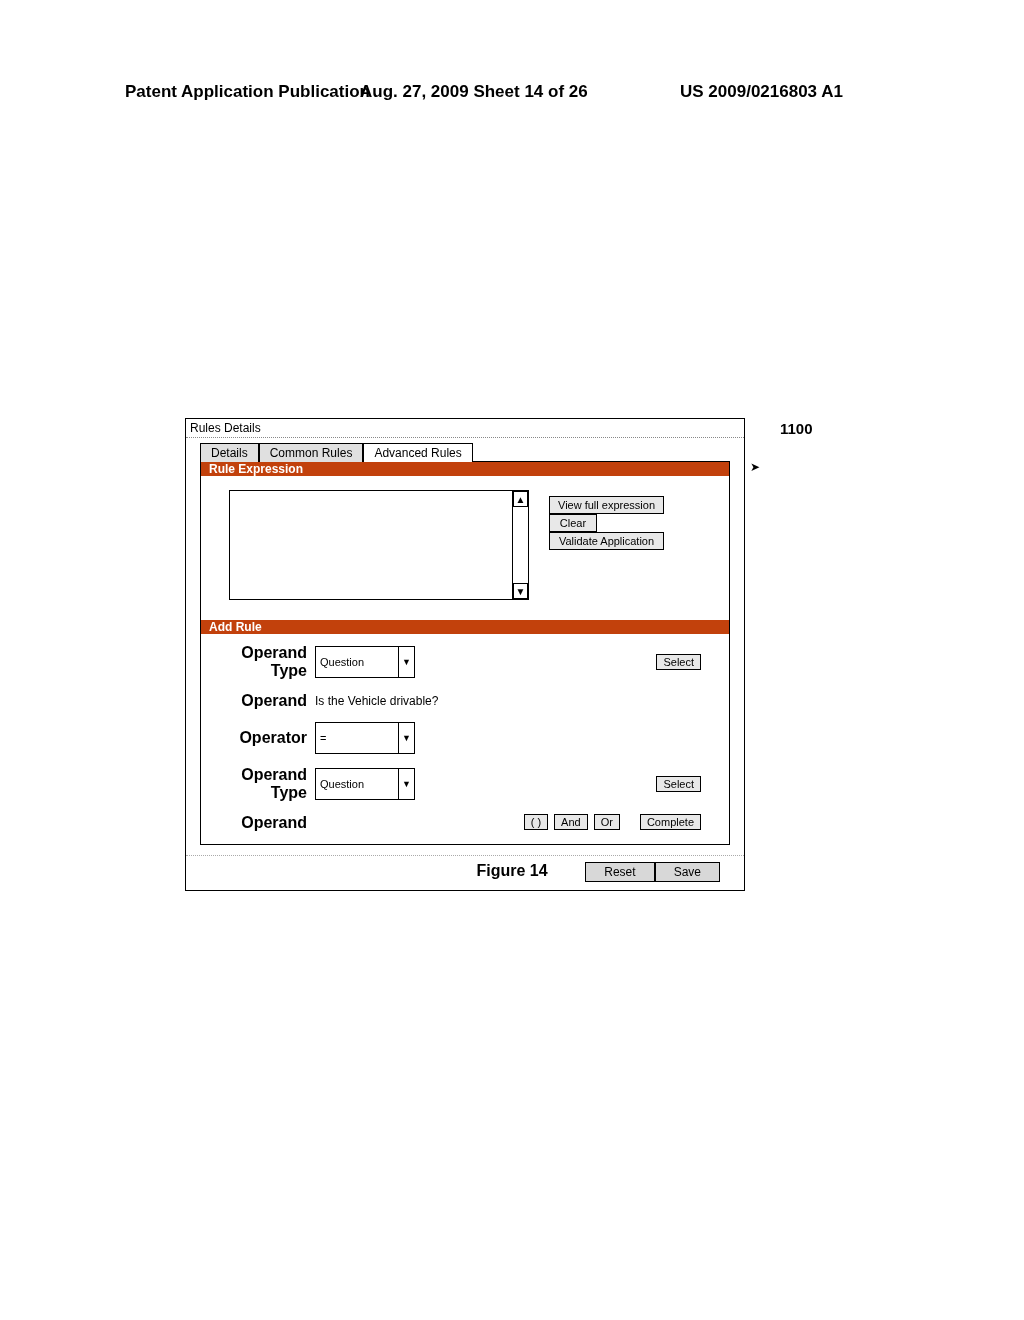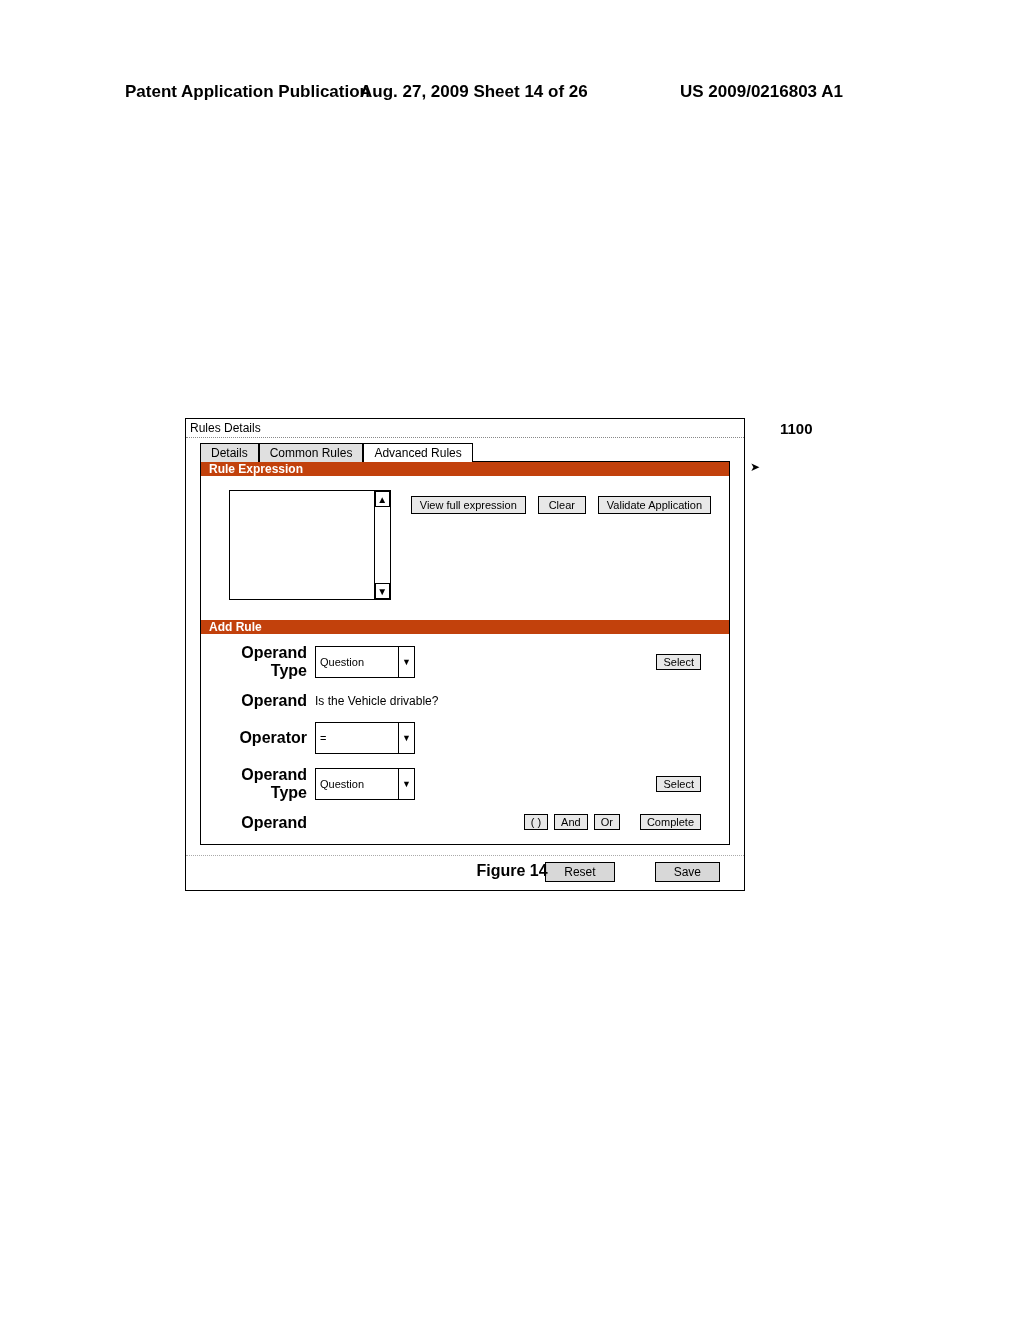--- a/index.html
+++ b/index.html
@@ -115,22 +115,22 @@
     height: 16px;
     border: 1px solid #000;
     display: flex;
     align-items: center;
     justify-content: center;
     font-size: 10px;
     background: #fff;
   }
   .expr-buttons {
     display: flex;
-    flex-direction: row;
-    gap: 12px;
+    flex-direction: column;
+    gap: 0;
     margin-top: 6px;
   }
   .btn {
     border: 1px solid #000;
     background: #e8e8e8;
     font-size: 11px;
     padding: 2px 8px;
     text-align: center;
     cursor: default;
     white-space: nowrap;
@@ -184,21 +184,20 @@
   .bottom-btn-row {
     display: flex;
     justify-content: flex-end;
     gap: 6px;
     align-items: center;
     margin-top: -2px;
   }
   .footer-row {
     display: flex;
     justify-content: flex-end;
-    gap: 40px;
     padding: 6px 24px 8px 0;
     border-top: 1px dotted #aaa;
     align-items: flex-end;
   }
   .footer-btn {
     border: 1px solid #000;
     background: #d8d8d8;
     font-size: 12px;
     padding: 2px 18px;
   }

